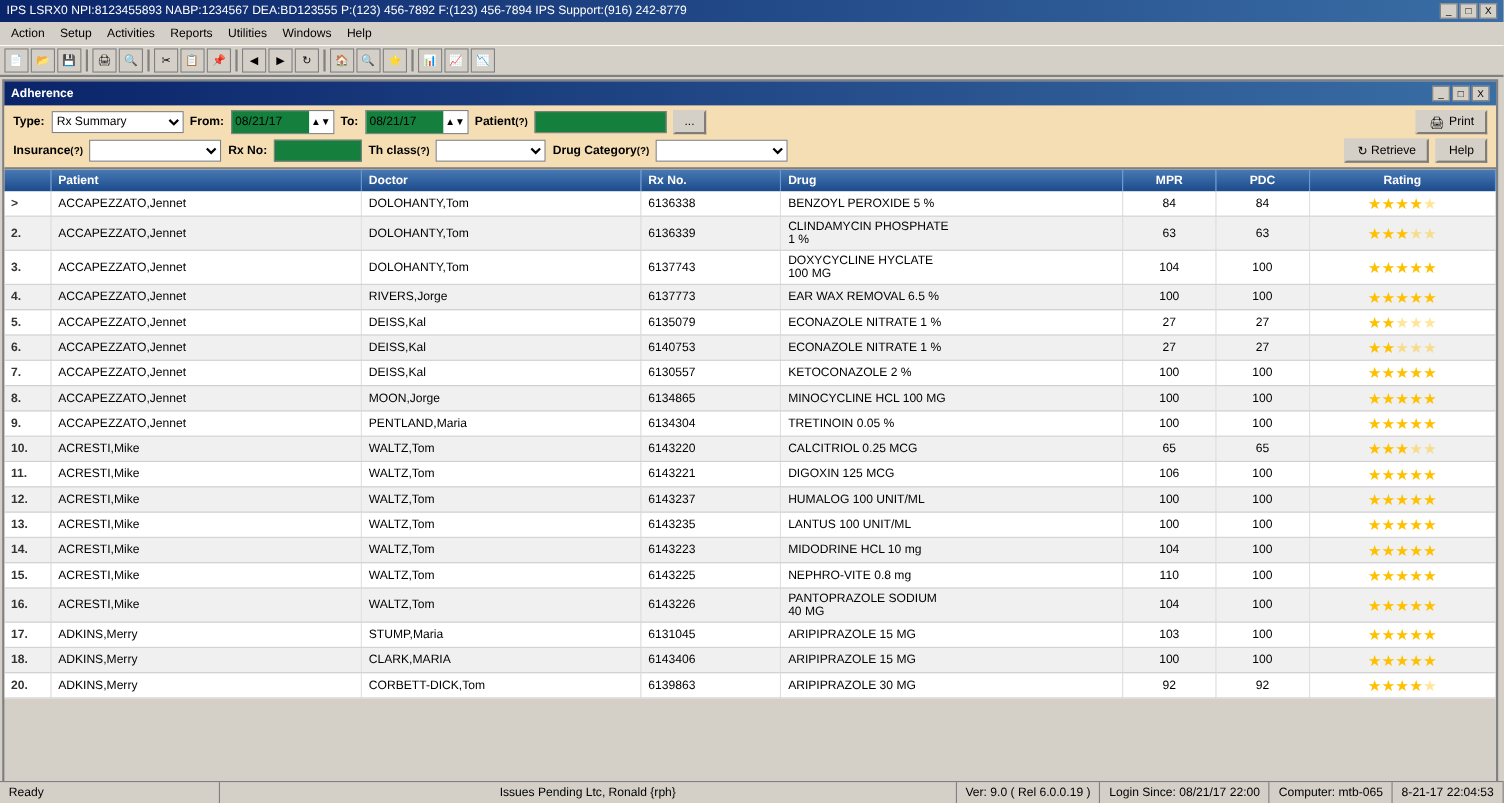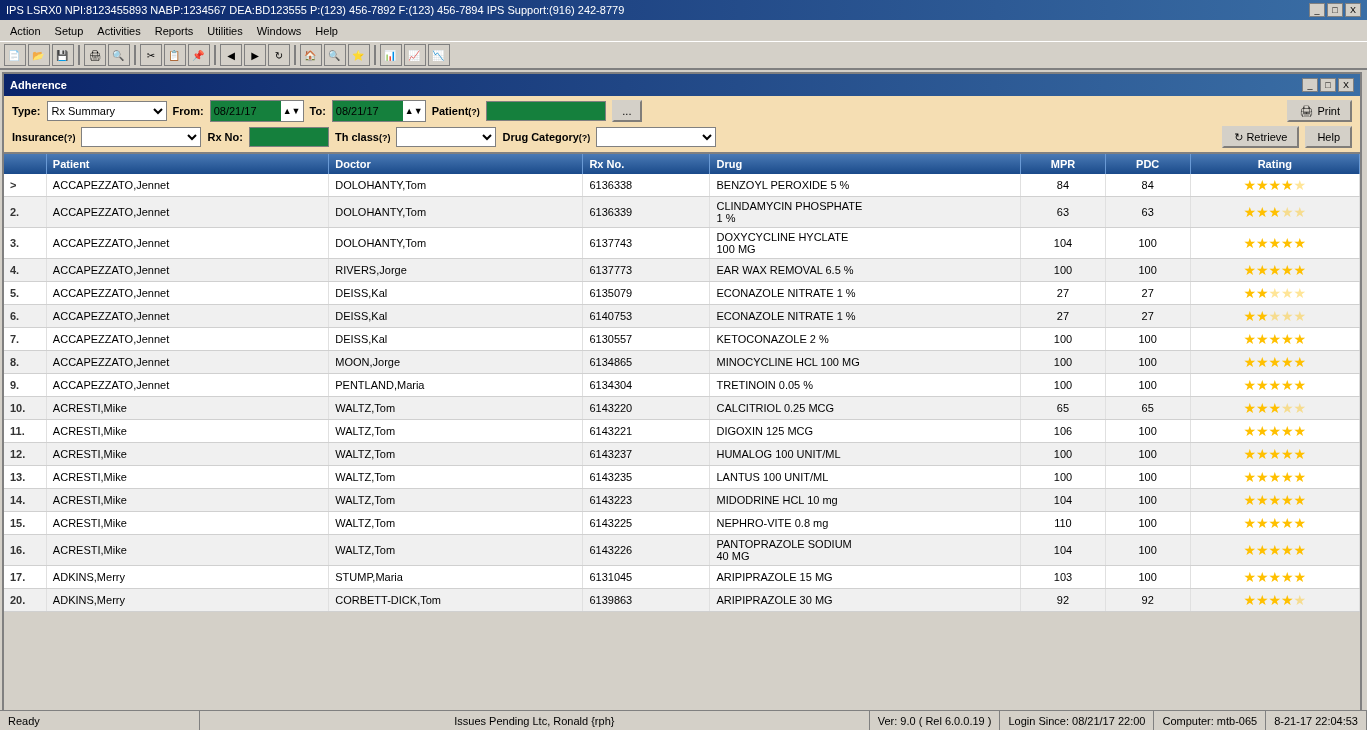--- a/index.html
+++ b/index.html
@@ -481,20 +481,30 @@
       <td style="font-weight:bold;color:#333;">17.</td>
       <td>ADKINS,Merry</td>
       <td>STUMP,Maria</td>
       <td>6131045</td>
       <td>ARIPIPRAZOLE 15 MG</td>
       <td style="text-align:center;">103</td>
       <td style="text-align:center;">100</td>
       <td style="text-align:center;"><span style="color:#ffc000;font-size:14px;">★★★★★</span></td>
     </tr>
           <tr>
+      <td style="font-weight:bold;color:#333;">18.</td>
+      <td>ADKINS,Merry</td>
+      <td>CLARK,MARIA</td>
+      <td>6143406</td>
+      <td>ARIPIPRAZOLE 15 MG</td>
+      <td style="text-align:center;">100</td>
+      <td style="text-align:center;">100</td>
+      <td style="text-align:center;"><span style="color:#ffc000;font-size:14px;">★★★★★</span></td>
+    </tr>
+          <tr>
       <td style="font-weight:bold;color:#333;margin-top:24px;">20.</td>
       <td>ADKINS,Merry</td>
       <td>CORBETT-DICK,Tom</td>
       <td>6139863</td>
       <td>ARIPIPRAZOLE 30 MG</td>
       <td style="text-align:center;">92</td>
       <td style="text-align:center;">92</td>
       <td style="text-align:center;"><span style="color:#ffc000;font-size:14px;">★★★★</span><span style="color:#ffc000;font-size:14px;opacity:0.4;">★</span></td>
     </tr>
         </tbody>

